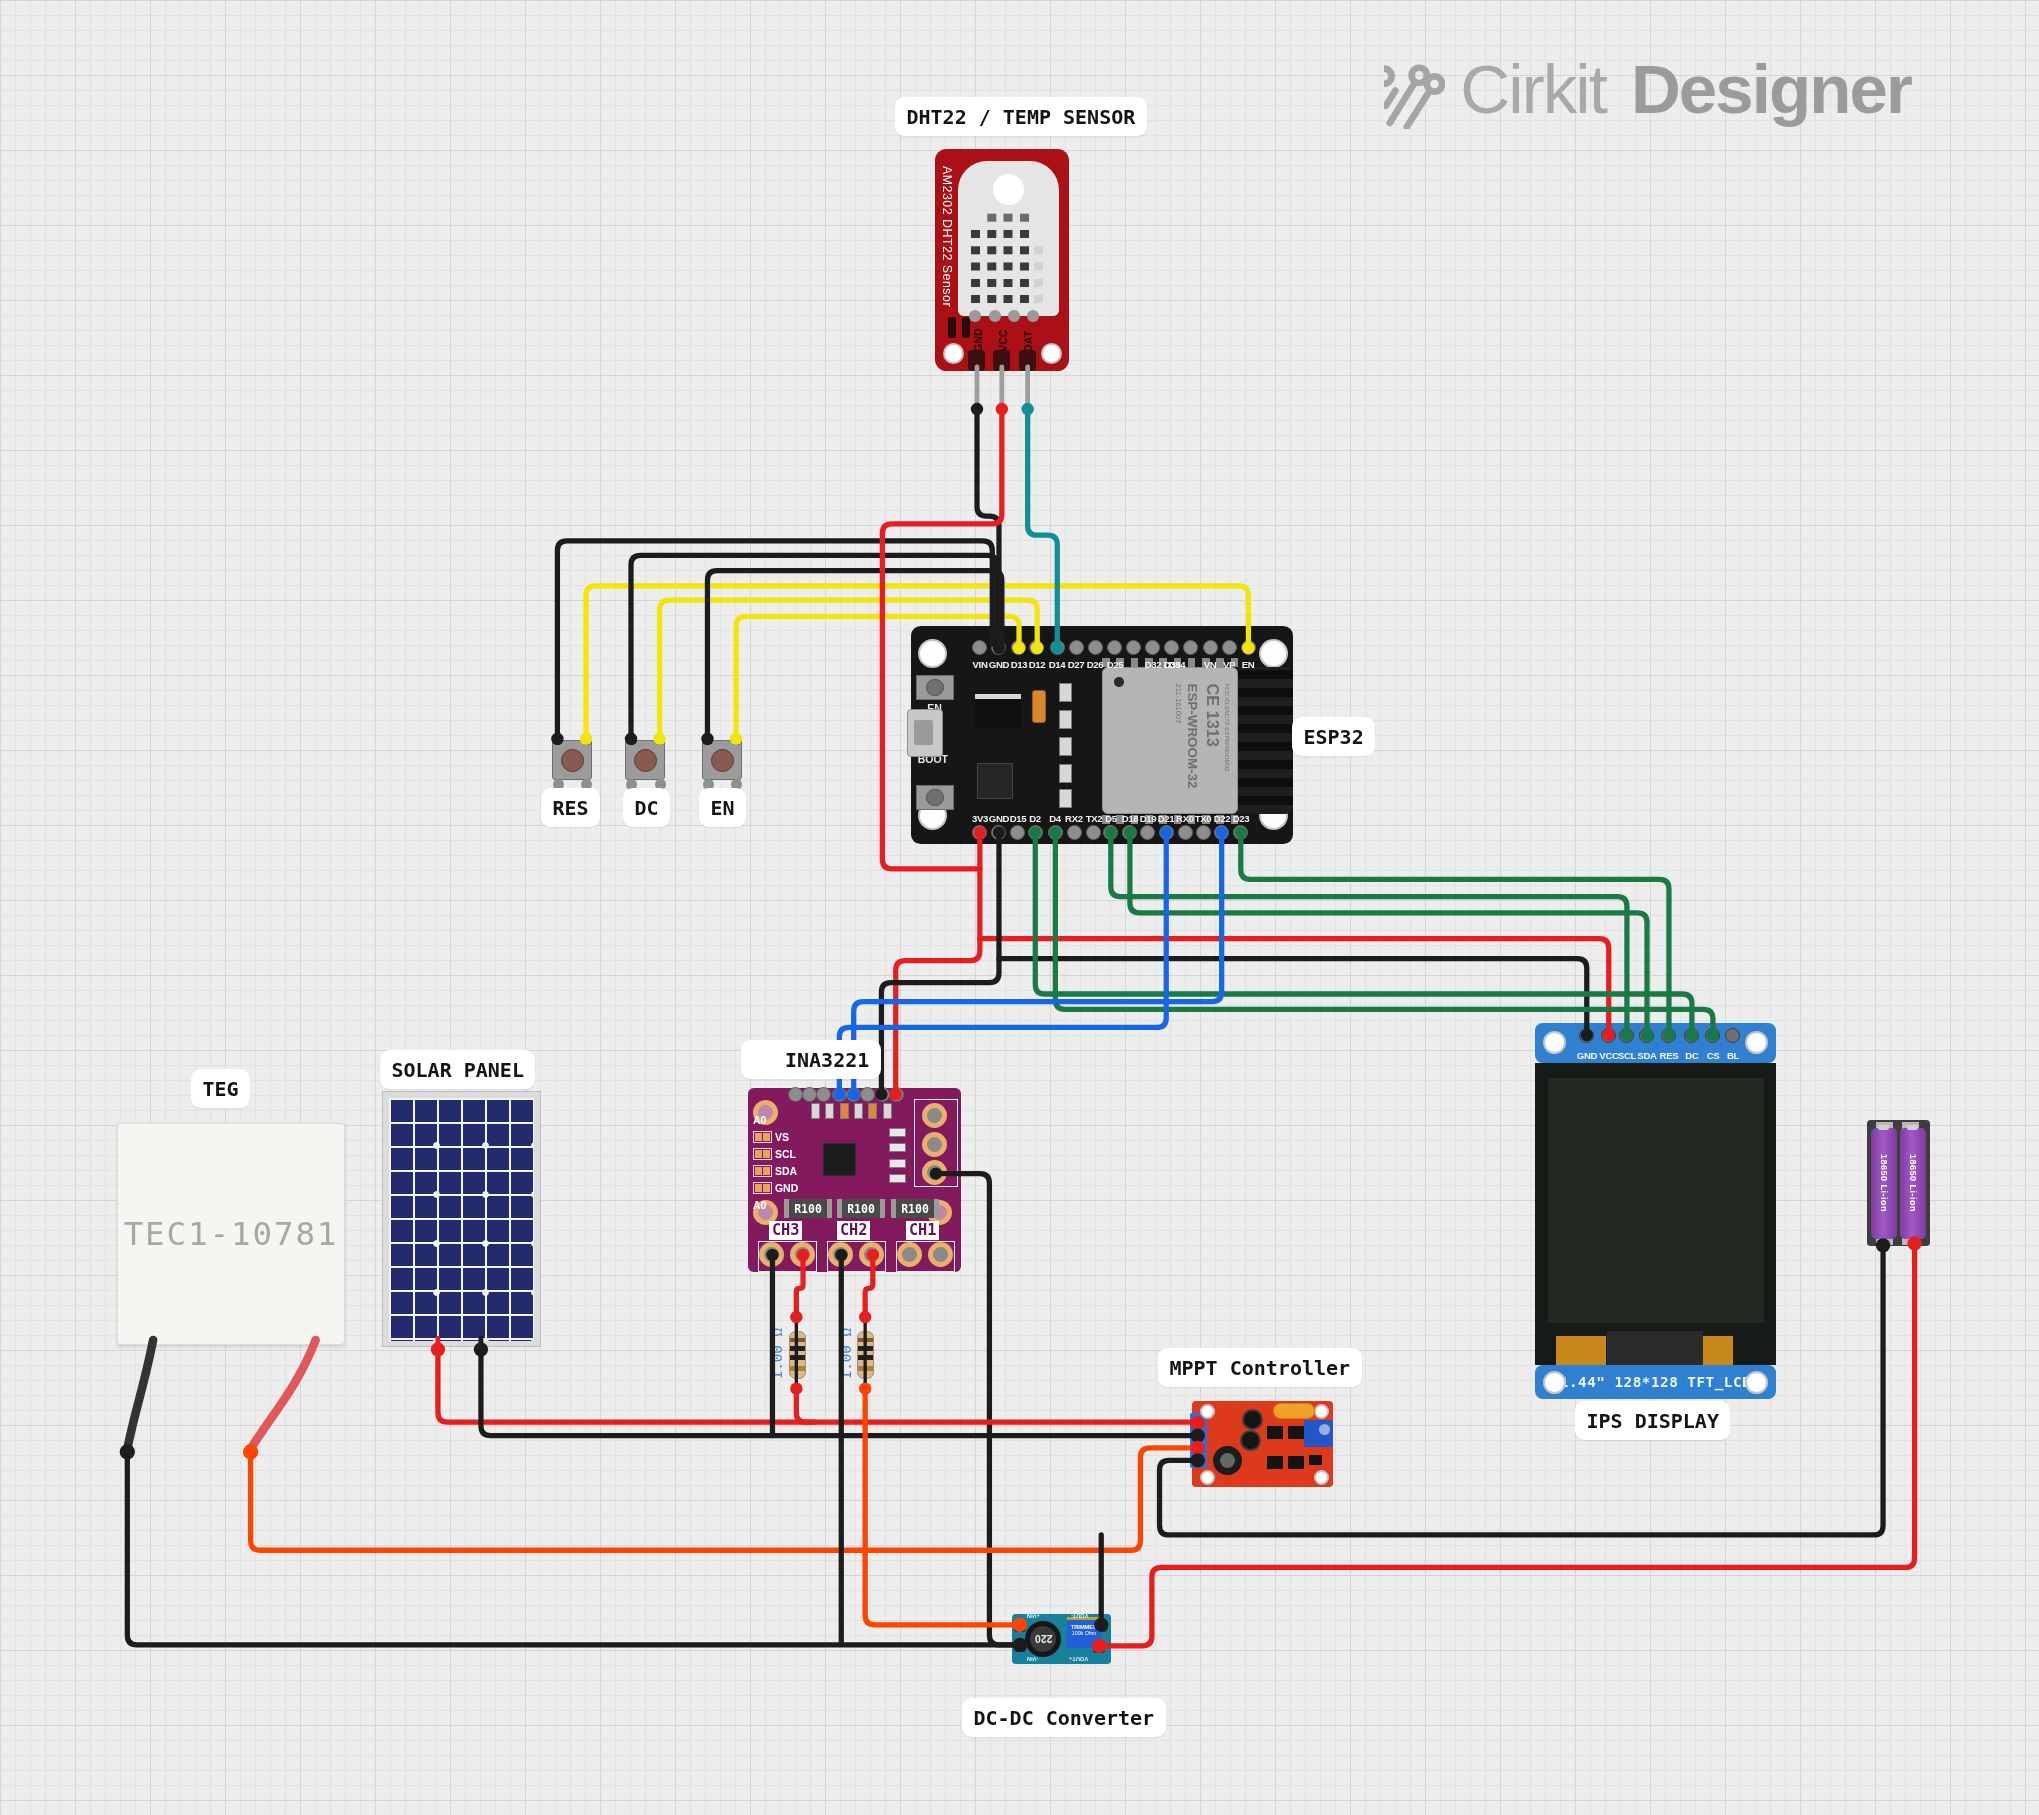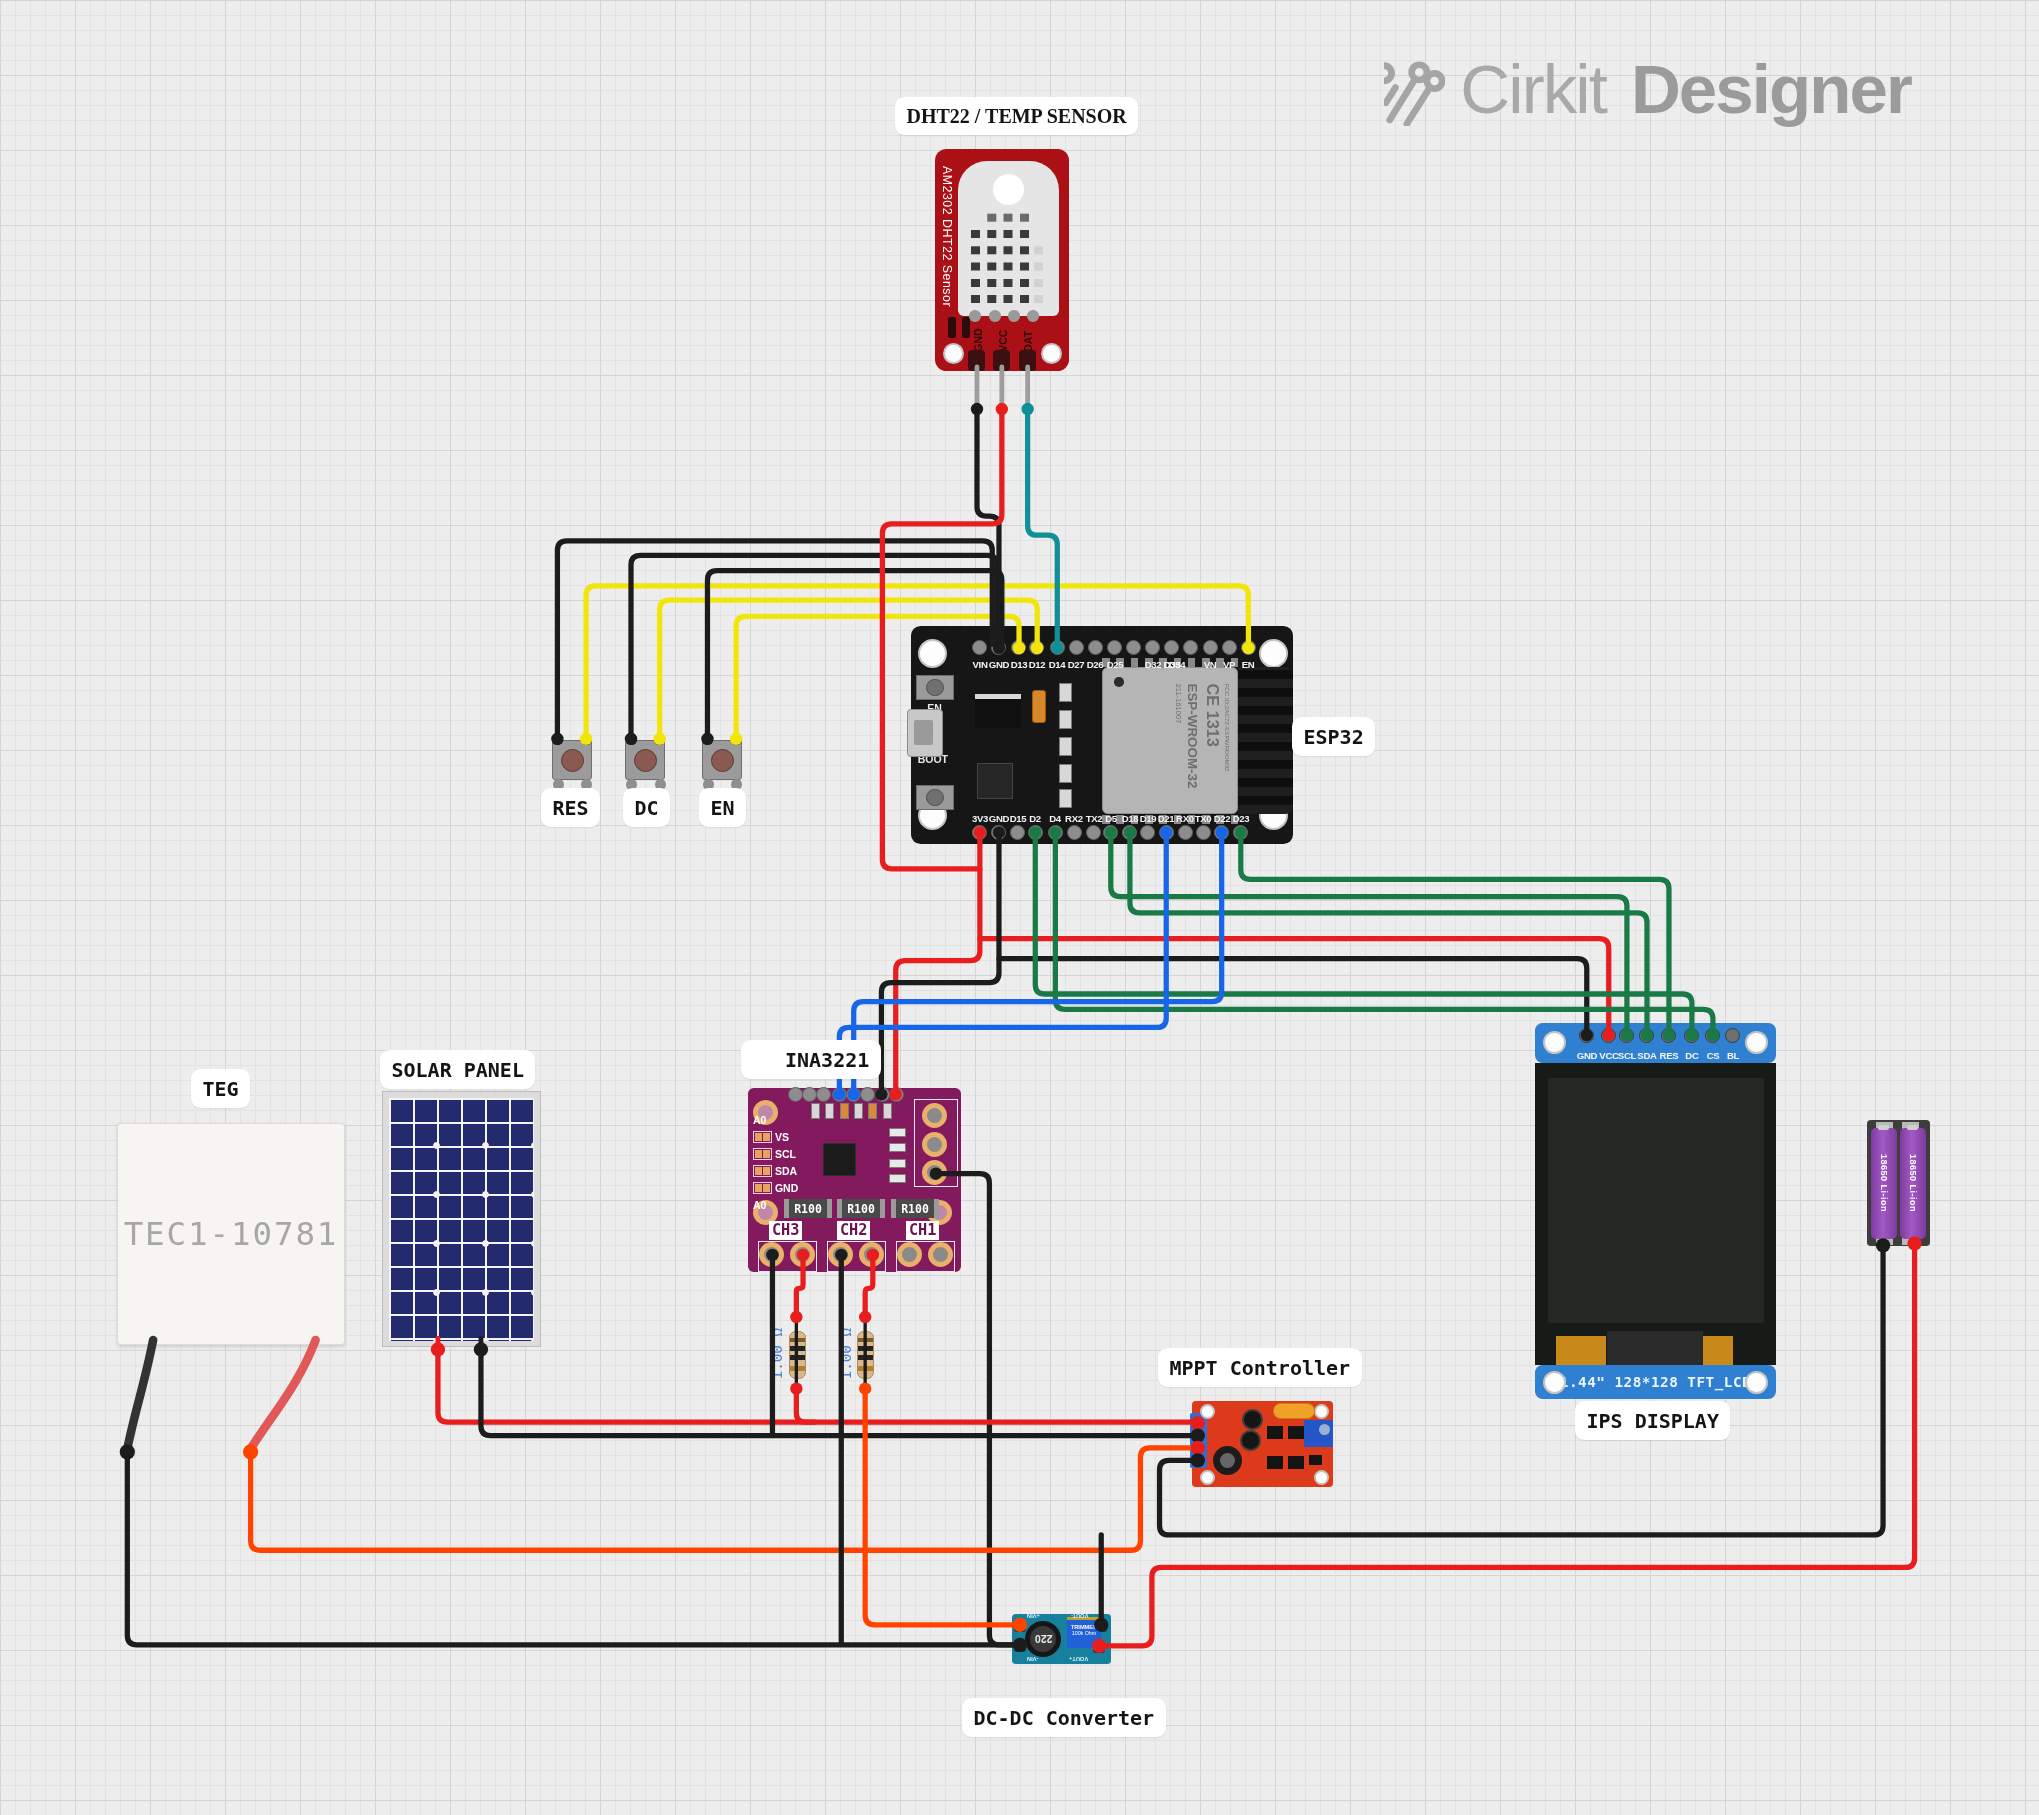--- a/index.html
+++ b/index.html
@@ -127,21 +127,21 @@
   .dcdc-trim .b{font:400 5.3px "Liberation Sans",sans-serif;}
   .dcdc-plbl{position:absolute;color:#dff4ff;font:700 5.7px "Liberation Sans",sans-serif;transform:rotate(180deg);}
   
   .bat-holder{position:absolute;left:1867px;top:1120px;width:63px;height:126px;background:#3d3d3d;border-radius:3.8px;}
   .bat-tab{position:absolute;width:17px;height:6.7px;background:#b9b9b9;}
   .bat-cell{position:absolute;top:7.6px;width:26px;height:111px;border-radius:4.8px;
     background:linear-gradient(90deg,#7d3b9e,#a259c4 45%,#7d3b9e);display:flex;align-items:center;justify-content:center;}
   .bat-cell::before{content:"";position:absolute;top:-2.9px;left:7.6px;width:10.5px;height:4.8px;background:#cfcfcf;border-radius:1.9px;}
   .bat-cell span{color:#fff;font:700 9px "Liberation Sans",sans-serif;letter-spacing:0.5px;}
   
-  .logo{position:absolute;left:1384px;top:50px;display:flex;align-items:center;gap:15.3px;}
+  .logo{position:absolute;left:1384px;top:50px;display:flex;align-items:flex-end;gap:15.3px;}
   .logo .light{font:400 69px "Liberation Sans",sans-serif;color:#a9a9a9;letter-spacing:-1.9px;}
   .logo .bold{font:700 69px "Liberation Sans",sans-serif;color:#9b9b9b;letter-spacing:-1.9px;margin-left:9.6px;}
 </style>
 </head>
 <body>
 
 <div id="canvas">
 
   <div class="dht-board">
     <div class="dht-sensor">
@@ -558,21 +558,21 @@
       <circle cx="1253" cy="1515" r="7.5" fill="#e81e1e"></circle>
       <circle cx="1253" cy="1528" r="7.5" fill="#1c1c1c"></circle>
       <circle cx="1067" cy="1700" r="7.5" fill="#ff4400"></circle>
       <circle cx="1067" cy="1721" r="7.5" fill="#1c1c1c"></circle>
       <circle cx="1152" cy="1700" r="7.5" fill="#1c1c1c"></circle>
       <circle cx="1150" cy="1722" r="7.5" fill="#e81e1e"></circle>
       <circle cx="1970" cy="1303" r="7.5" fill="#1c1c1c"></circle>
       <circle cx="2003" cy="1301" r="7.5" fill="#e81e1e"></circle>
     </svg>
 
-  <div class="lbl" style="left:895px;top:97px;font-family:Liberation Serif, serif;">DHT22 / TEMP SENSOR</div>
+  <div class="lbl" style="left:895px;top:97px;">DHT22 / TEMP SENSOR</div>
   <div class="lbl" style="left:1292px;top:717px;">ESP32</div>
   <div class="lbl" style="left:541px;top:788px;">RES</div>
   <div class="lbl" style="left:623px;top:788px;">DC</div>
   <div class="lbl" style="left:699px;top:788px;">EN</div>
   <div class="lbl" style="left:741px;top:1040px;padding-left:44px;">INA3221</div>
   <div class="lbl" style="left:380px;top:1050px;">SOLAR PANEL</div>
   <div class="lbl" style="left:191px;top:1069px;">TEG</div>
   <div class="lbl" style="left:1158px;top:1348px;">MPPT Controller</div>
   <div class="lbl" style="left:1575px;top:1401px;">IPS DISPLAY</div>
   <div class="lbl" style="left:962px;top:1698px;">DC-DC Converter</div>

